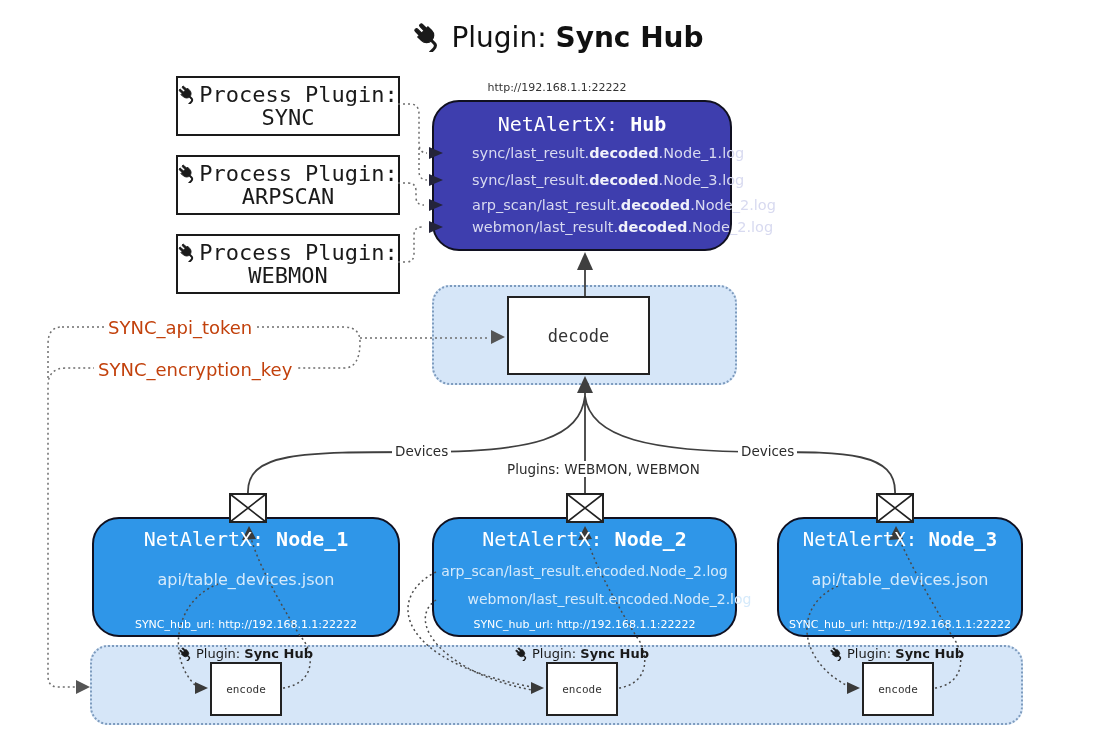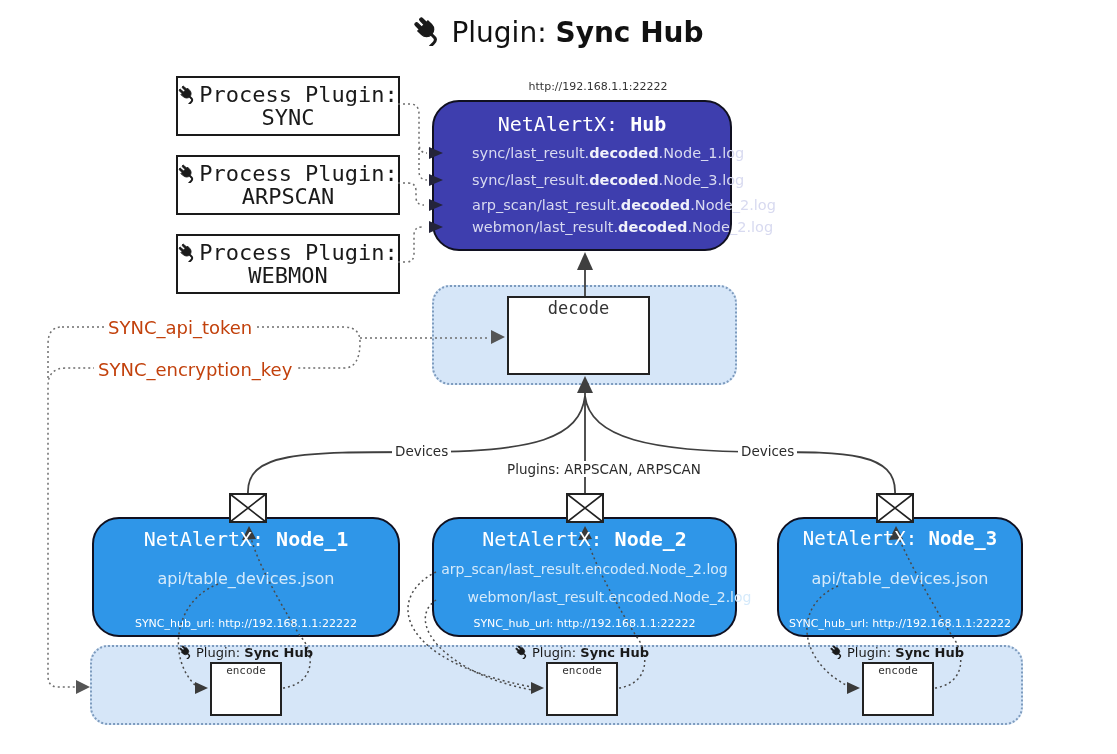--- a/index.html
+++ b/index.html
@@ -1,20 +1,20 @@
 <!DOCTYPE html>
 <html><head>
 <meta charset="utf-8">
 <style>
   html,body{margin:0;padding:0;background:#fff;}
   .canvas{position:relative;width:1117px;height:754px;background:#fff;overflow:hidden;
           font-family:"DejaVu Sans","Liberation Sans",sans-serif;color:#1a1a1a;}
   .abs{position:absolute;}
   .mono{font-family:"DejaVu Sans Mono","Liberation Mono",monospace;}
-  .center{display:flex;justify-content:center;}
+  .center{display:flex;align-items:center;justify-content:center;}
   svg.edges{position:absolute;left:0;top:0;width:1117px;height:754px;pointer-events:none;}
 
   
   .title{left:0;top:16px;width:1117px;height:42px;font-size:28px;color:#111;gap:8px;}
   .title b{font-weight:700;}
 
   
   .pbox{width:220px;height:56px;background:#fff;border:2px solid #1a1a1a;
         display:flex;flex-direction:column;align-items:center;justify-content:center;
         font-size:22px;line-height:23px;}
@@ -190,34 +190,34 @@
     </g>
   </svg>
 
   <div class="abs title center">
     <svg class="plug-lg">
         <use href="#icon-plug"></use>
       </svg>
     <span style="white-space:pre"><span>Plugin: </span><b>Sync Hub</b></span>
   </div>
 
-  <div class="abs small-url center" style="left:448px;top:80px;width:300px;height:14px;">http://192.168.1.1:22222</div>
+  <div class="abs small-url center" style="left:407px;top:80px;width:300px;height:14px;">http://192.168.1.1:22222</div>
 
   <div class="abs hub-title center mono"><span>NetAlertX: </span><b>Hub</b></div>
   <div class="abs hub-log" style="top:143px;"><span>sync/last_result.</span><b>decoded</b><span>.Node_1.log</span></div>
   <div class="abs hub-log" style="top:170px;"><span>sync/last_result.</span><b>decoded</b><span>.Node_3.log</span></div>
   <div class="abs hub-log" style="top:195px;"><span>arp_scan/last_result.</span><b>decoded</b><span>.Node_2.log</span></div>
   <div class="abs hub-log" style="top:217px;"><span>webmon/last_result.</span><b>decoded</b><span>.Node_2.log</span></div>
 
   <div class="abs setting" style="left:104px;top:317px;">SYNC_api_token</div>
   <div class="abs setting" style="left:66px;top:359px;margin-left:28px;">SYNC_encryption_key</div>
 
   <div class="abs lbl" style="left:392px;top:443px;">Devices</div>
   <div class="abs lbl" style="left:738px;top:443px;">Devices</div>
-  <div class="abs lbl" style="left:504px;top:461px;">Plugins: ARPSCAN, ARPSCAN</div>
+  <div class="abs lbl" style="left:504px;top:461px;">Plugins: WEBMON, WEBMON</div>
 
   <div class="abs node-title center mono" style="left:92px;top:527px;width:308px;"><span>NetAlertX: </span><b>Node_1</b></div>
   <div class="abs node-file center" style="left:92px;top:569px;width:308px;height:20px;font-size:16px;">api/table_devices.json</div>
   <div class="abs node-url center" style="left:92px;top:617px;width:308px;height:14px;">SYNC_hub_url: http://192.168.1.1:22222</div>
 
   <div class="abs node-title center mono" style="left:432px;top:527px;width:305px;"><span>NetAlertX: </span><b>Node_2</b></div>
   <div class="abs node-file center" style="left:432px;top:561px;width:305px;height:19px;font-size:14px;">arp_scan/last_result.encoded.Node_2.log</div>
   <div class="abs node-file center" style="left:432px;top:589px;width:305px;height:19px;font-size:14px;padding-left:25px;">webmon/last_result.encoded.Node_2.log</div>
   <div class="abs node-url center" style="left:432px;top:617px;width:305px;height:14px;">SYNC_hub_url: http://192.168.1.1:22222</div>
 

